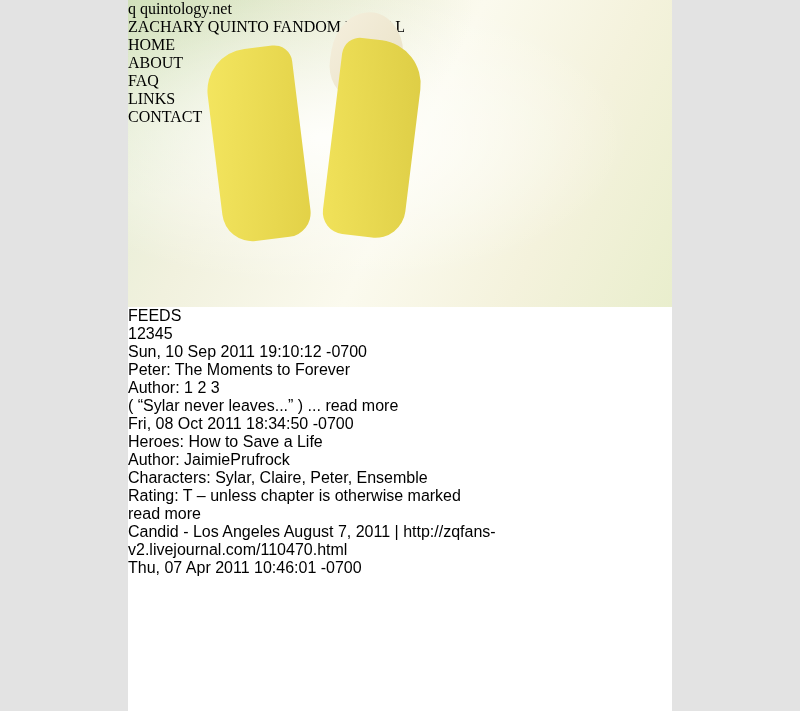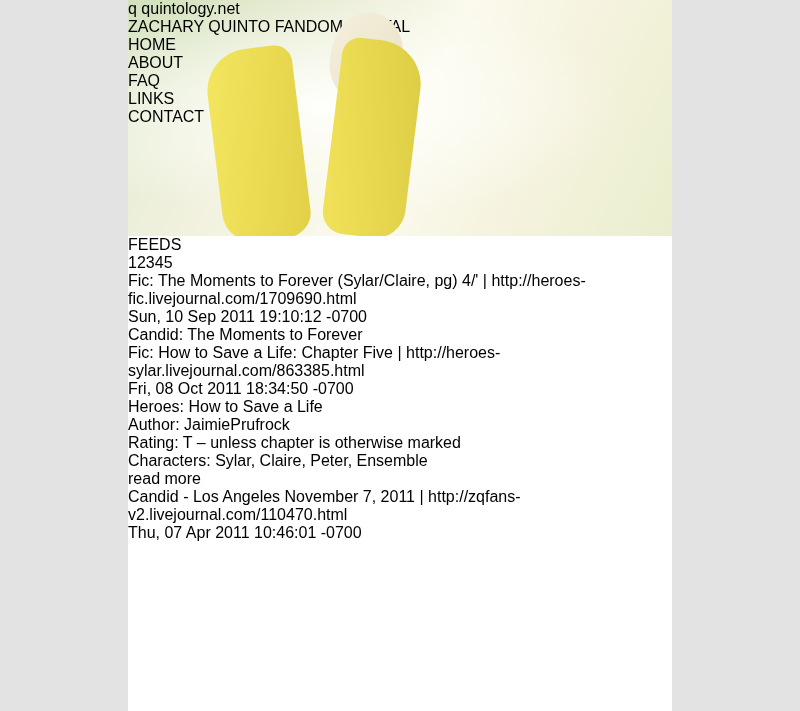--- a/index.html
+++ b/index.html
@@ -4,25 +4,25 @@
 <style>
   :root{
     --accent:#cf9d2e; --link-gray:#8f8f8f; --bar-gray:#e7e7e7;
     --page-bg:#e3e3e3; --nav-active:#161616;
   }
   *{box-sizing:border-box;}
   body{margin:0;background:var(--page-bg);font-family:"Liberation Sans",sans-serif;}
   .page{width:544px;margin:0 auto;background:#fff;min-height:711px;overflow:hidden;}
 
   
-  .header{position:relative;height:236px;overflow:hidden;
+  .header{position:relative;height:307px;overflow:hidden;
     background:
       radial-gradient(ellipse at 36% 45%, rgba(255,255,252,.95), rgba(255,255,252,0) 62%),
       radial-gradient(ellipse at 0% 0%, rgba(190,212,160,.45), rgba(190,212,160,0) 45%),
-      linear-gradient(115deg,#e2ecd2 0%,#f1f1de 25%,#fbfaee 52%,#f4f2dc 76%,#e9eecd 100%);}
+      linear-gradient(115deg,#e2ecd2 0%,#f1f1de 25%,#fbfaee 52%,#f4f2dc 76%,#e9eecd 100%); font-family: Liberation Serif, serif;}
   .photo{position:absolute;inset:0;}
   .photo div{position:absolute;}
   .ph-hood{left:203px;top:12px;width:72px;height:88px;background:linear-gradient(120deg,#f5efdd,#e9e1c6);border-radius:50% 50% 40% 40%;transform:rotate(9deg);}
   .ph-jacket-left{left:86px;top:48px;width:88px;height:192px;background:linear-gradient(100deg,#f4e660,#e2d147);border-radius:42px 18px 24px 30px;transform:rotate(-7deg);}
   .ph-jacket-right{left:204px;top:40px;width:82px;height:197px;background:linear-gradient(80deg,#f1e25a,#ddcd45);border-radius:18px 44px 30px 22px;transform:rotate(7deg);}
   .ph-shirt{left:149px;top:52px;width:82px;height:152px;background:linear-gradient(180deg,#6c618c;border-radius:0;}
   .ph-shirt{left:149px;top:52px;width:82px;height:152px;background:linear-gradient(180deg,#6c618c,#4d4470);border-radius:26px 26px 8px 8px;}
   .ph-tie{left:155px;top:60px;width:24px;height:136px;transform:rotate(9deg);border-radius:3px;
     background:repeating-linear-gradient(45deg,#8c7d96 0 4px,#cabba4 4px 7px,#5a4e6e 7px 12px);}
   .ph-head{left:167px;top:6px;width:40px;height:52px;background:linear-gradient(180deg,#f0d3b2,#e3c09c);border-radius:46% 46% 42% 42%;}
@@ -112,39 +112,39 @@
       </div>
   </div>
 
   <div class="content">
 
     <div class="col-feeds">
       <div class="section-heading">FEEDS</div>
       <div class="pagination"><span class="page-num">1</span><span class="page-num">2</span><span class="page-num">3</span><span class="page-num">4</span><span class="page-num">5</span></div>
       <div>
           <div class="feed-entry">
-            <div class="feed-bar"><span class="feed-title">Fic: The Moments to Forever (Sylar/Claire, pg) 4/'</span><span class="feed-sep"> | </span><span class="feed-url">http://heroes-fic.livejournal.com/1709690.html</span></div>
             <div class="feed-date">Sun, 10 Sep 2011 19:10:12 -0700</div>
             <div class="feed-body">
-              <div class="feed-line"><span class="seg-b">Candid:</span><span class="seg-p"> The Moments to Forever</span></div>
+              <div class="feed-line"><span class="seg-b">Peter:</span><span class="seg-p"> The Moments to Forever</span></div>
+              <div class="feed-line"><span class="seg-b">Author:</span><span class="seg-p"> 1 2 3</span></div>
+              <div class="feed-line"><span class="seg-b">( “Sylar never leaves...” )</span><span class="seg-p"> ... </span><span class="seg-g">read more</span></div>
             </div>
           </div>
           <div class="feed-entry">
-            <div class="feed-bar"><span class="feed-title">Fic: How to Save a Life: Chapter Five</span><span class="feed-sep"> | </span><span class="feed-url">http://heroes-sylar.livejournal.com/863385.html</span></div>
             <div class="feed-date">Fri, 08 Oct 2011 18:34:50 -0700</div>
             <div class="feed-body gap">
               <div class="feed-line small"><span class="seg-p">Heroes: How to Save a Life</span></div>
               <div class="feed-line small"><span class="seg-p">Author: JaimiePrufrock</span></div>
+              <div class="feed-line small"><span class="seg-p">Characters: Sylar, Claire, Peter, Ensemble</span></div>
               <div class="feed-line small"><span class="seg-p">Rating: T – unless chapter is otherwise marked</span></div>
-              <div class="feed-line small"><span class="seg-p">Characters: Sylar, Claire, Peter, Ensemble</span></div>
               <div class="feed-line"><span class="seg-g">read more</span></div>
             </div>
           </div>
           <div class="feed-entry">
-            <div class="feed-bar"><span class="feed-title">Candid - Los Angeles November 7, 2011</span><span class="feed-sep"> | </span><span class="feed-url">http://zqfans-v2.livejournal.com/110470.html</span></div>
+            <div class="feed-bar"><span class="feed-title">Candid - Los Angeles August 7, 2011</span><span class="feed-sep"> | </span><span class="feed-url">http://zqfans-v2.livejournal.com/110470.html</span></div>
           </div>
           <div class="feed-entry">
             <div class="feed-date">Thu, 07 Apr 2011 10:46:01 -0700</div>
           </div>
         </div>
     </div>
 
   </div>
 </div>
 

